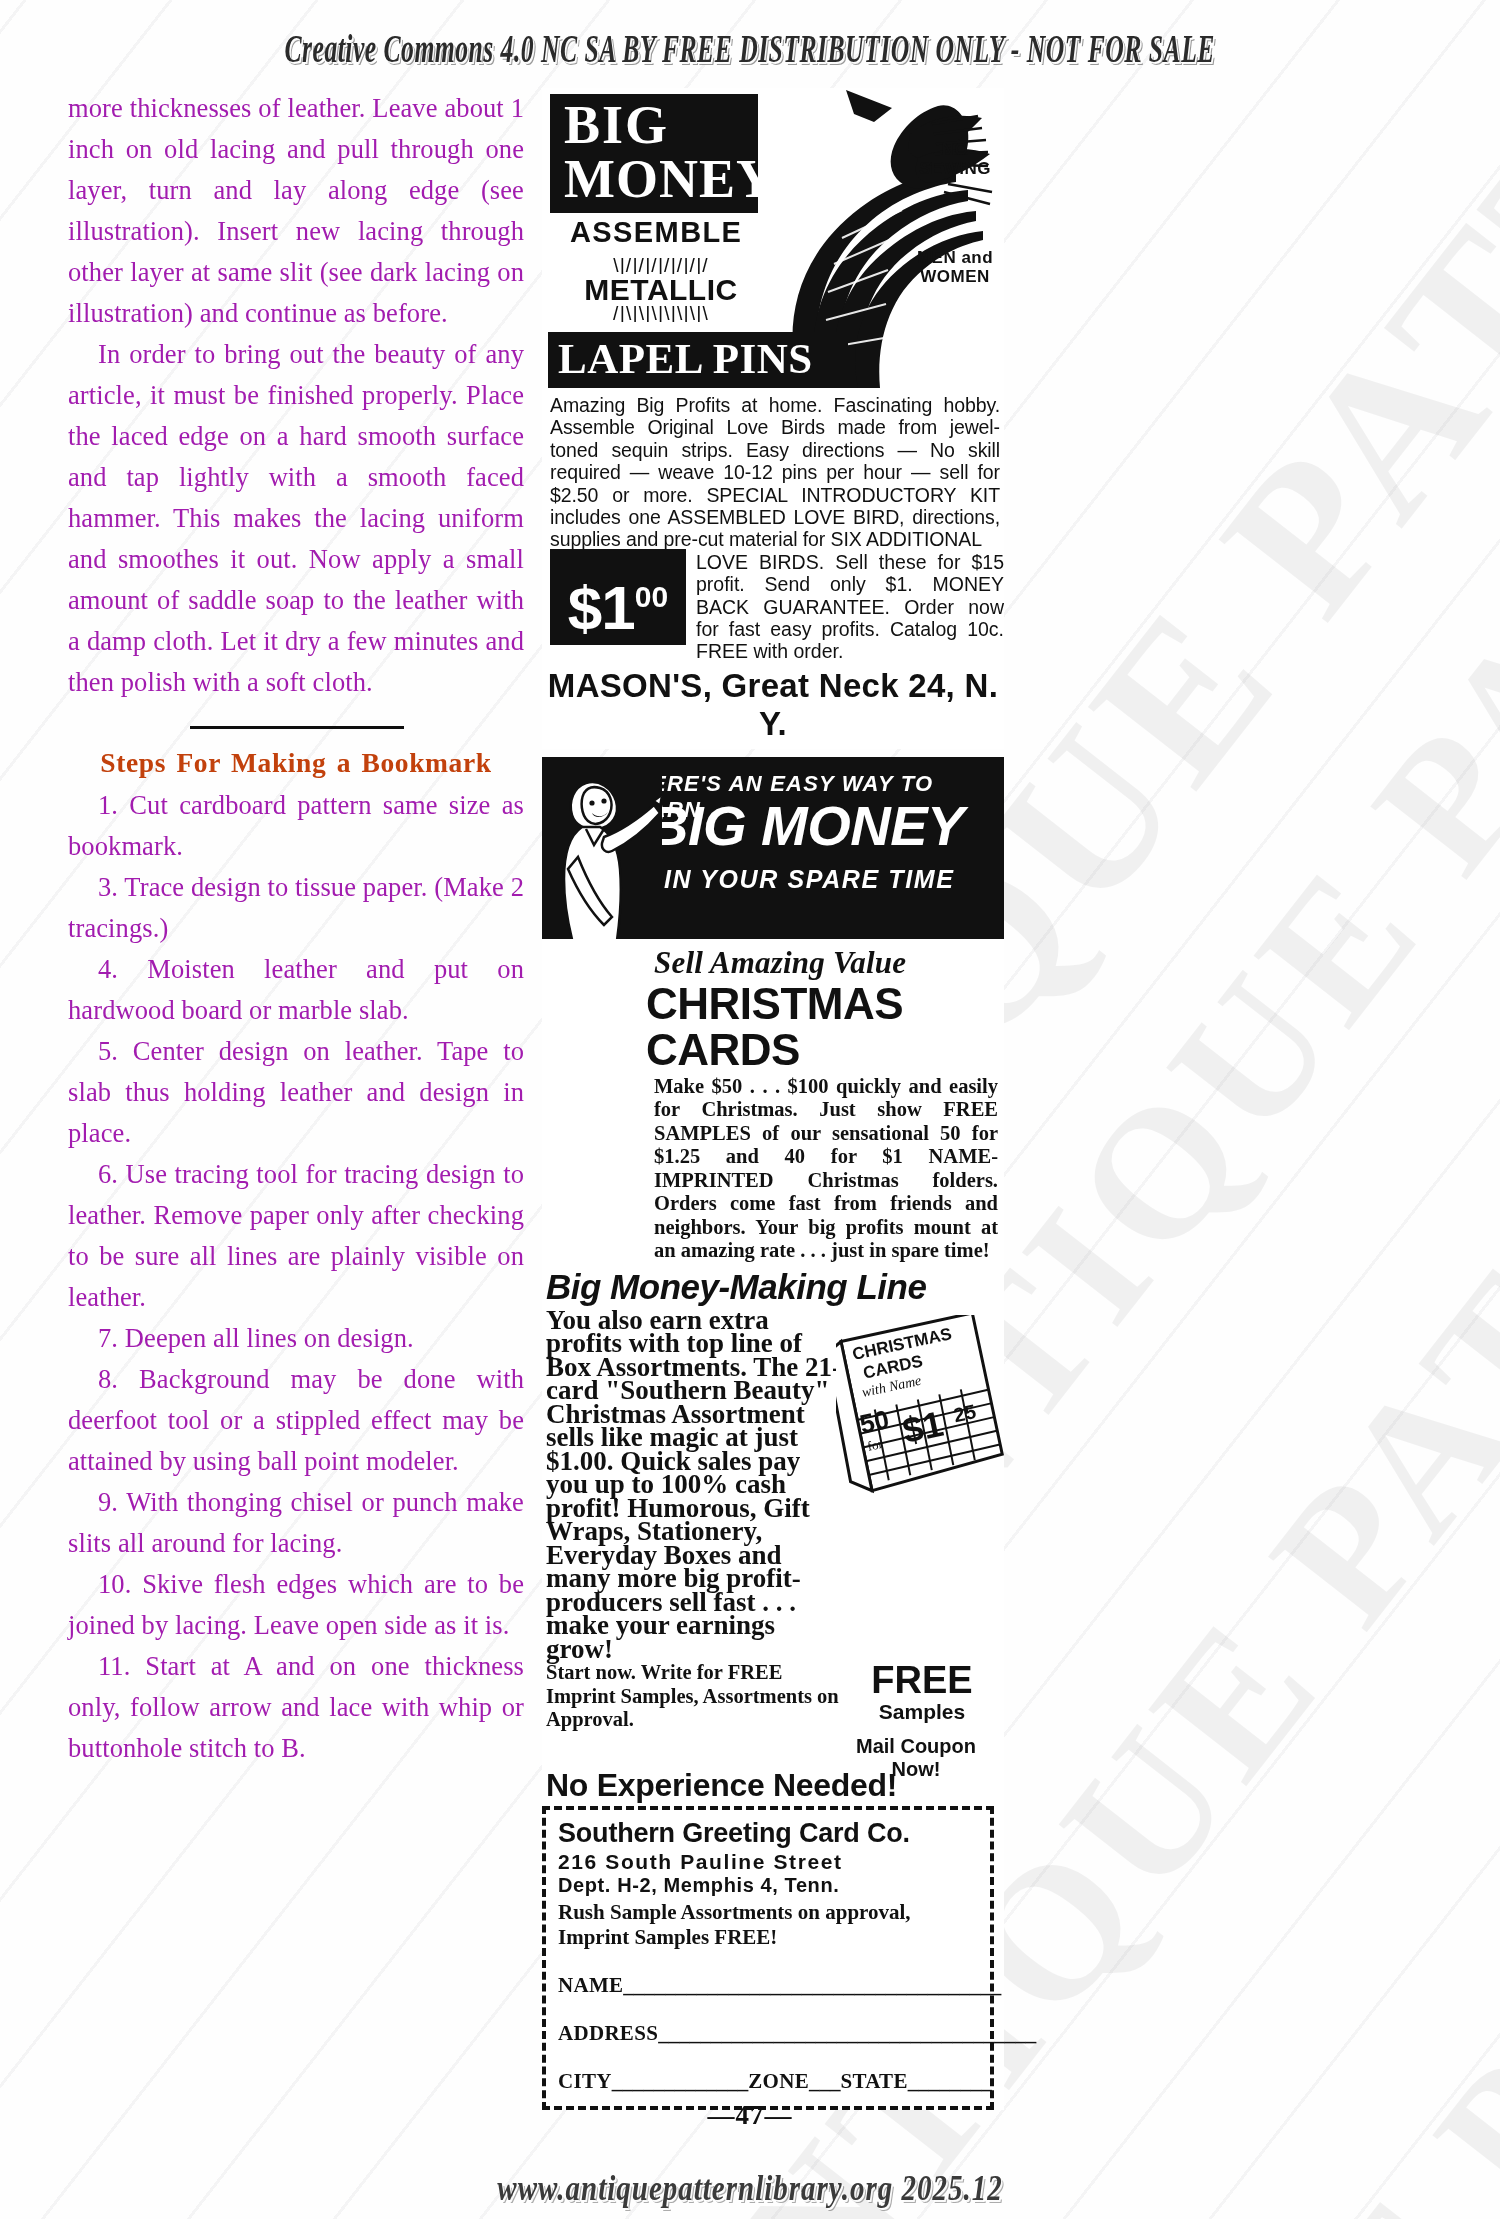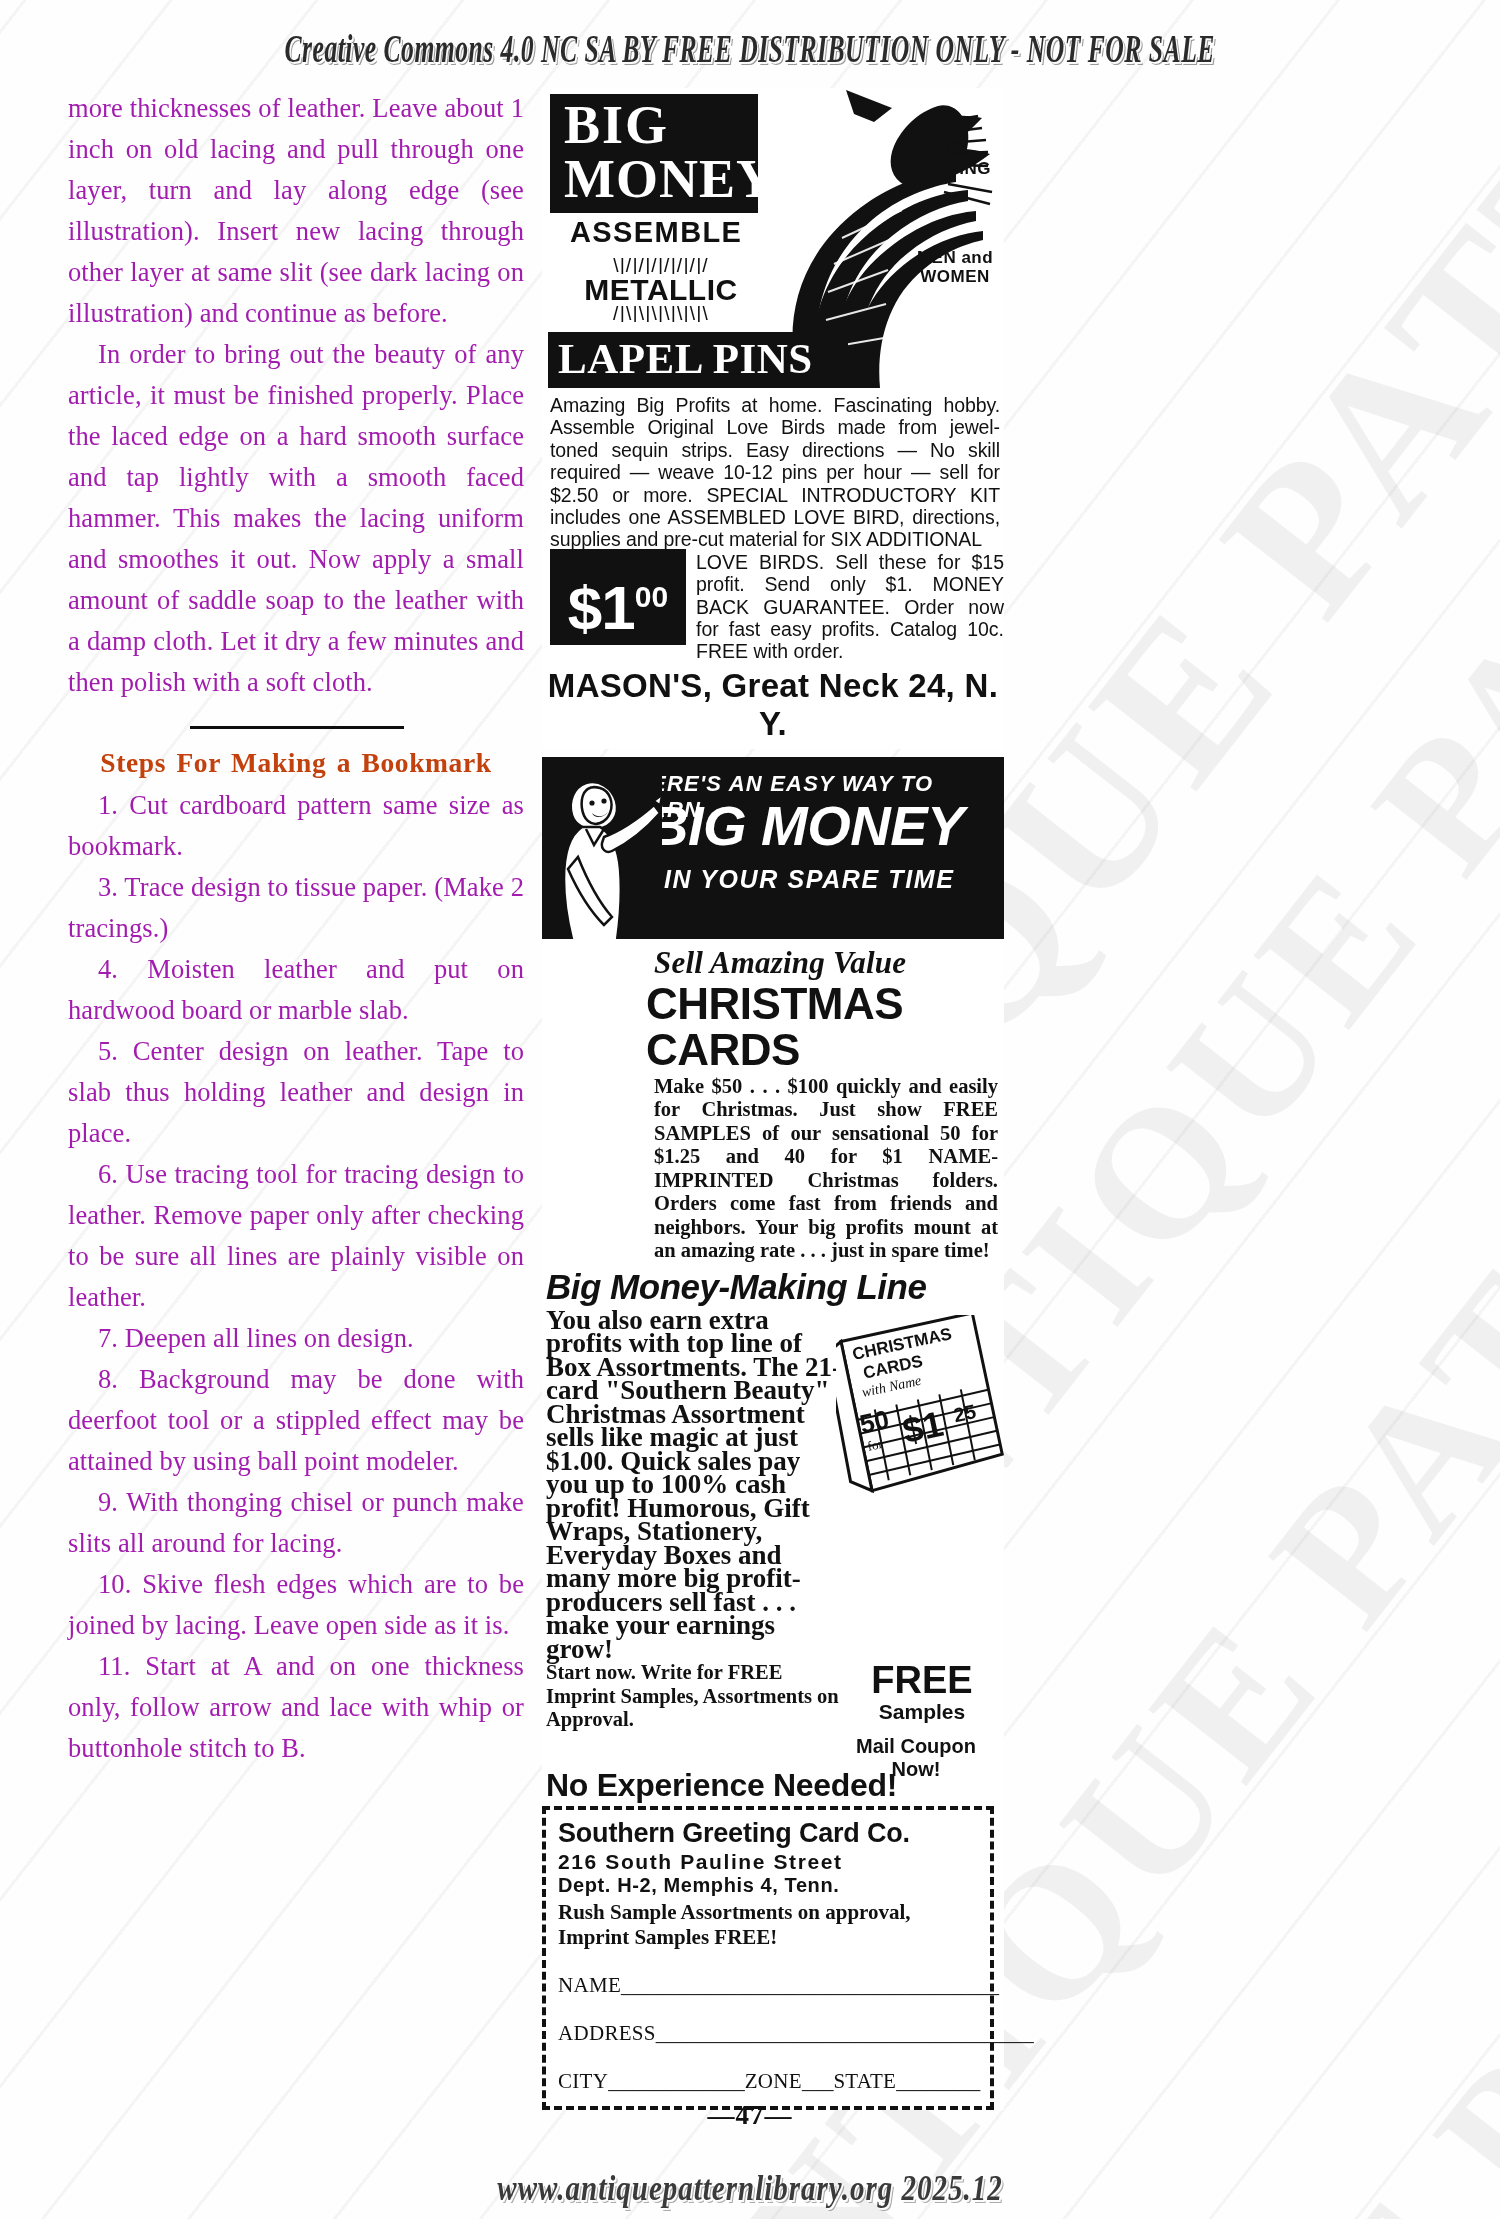--- a/index.html
+++ b/index.html
@@ -492,21 +492,21 @@
   #coupon-rush {
     font-family: "Liberation Serif", serif;
     font-weight: bold;
     font-size: 21px;
     line-height: 25px;
     color: #111;
     margin-top: 3px;
   }
   .coupon-field {
     font-family: "Liberation Serif", serif;
-    font-weight: normal;
+    font-weight: bold;
     font-size: 21px;
     color: #111;
     margin-top: 23px;
     white-space: nowrap;
     letter-spacing: 0.3px;
   }
   .dots { letter-spacing: 0px; }
 
   
   #page-number {

